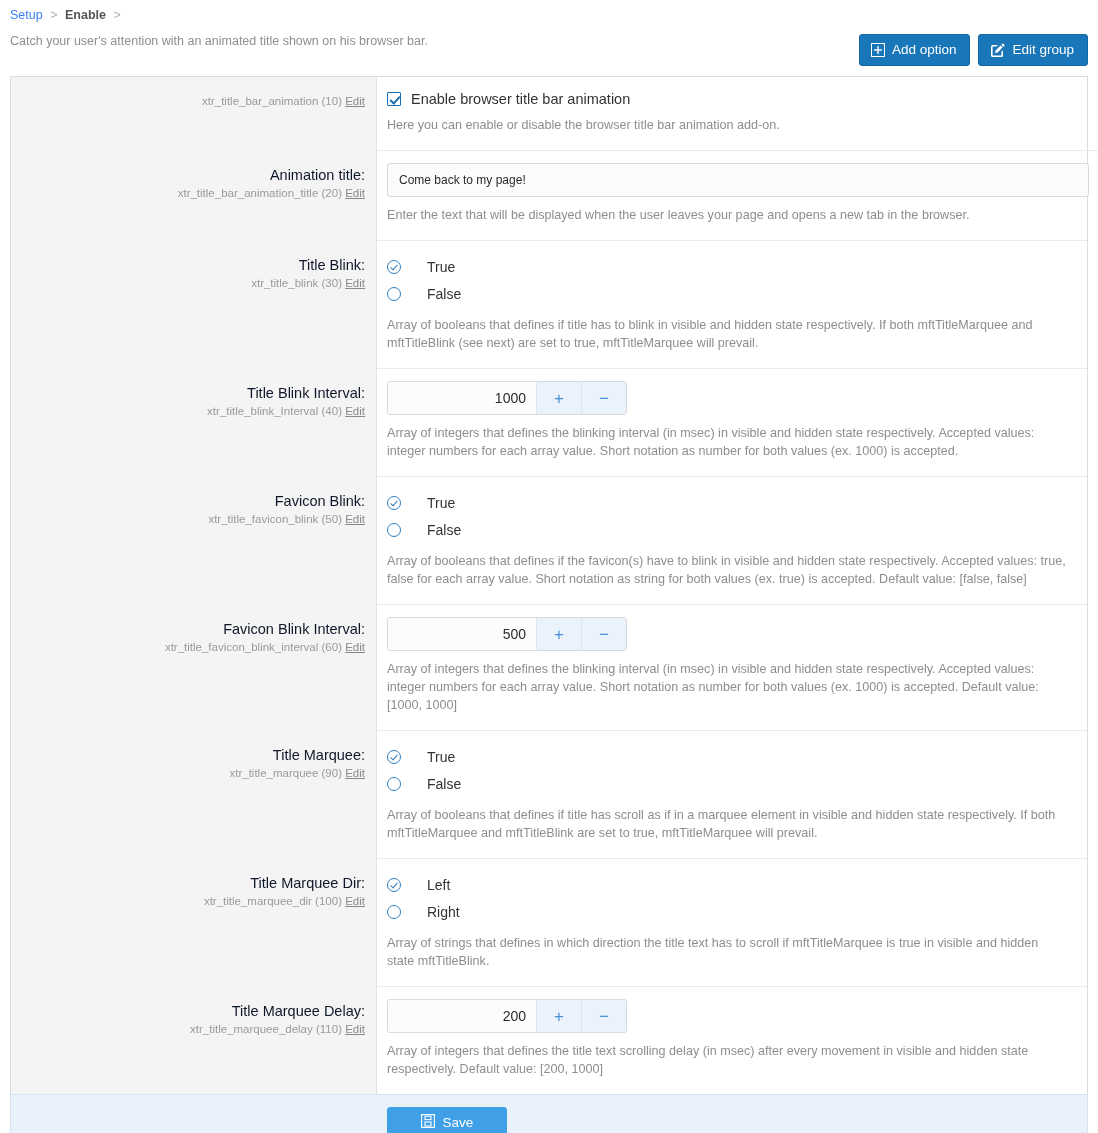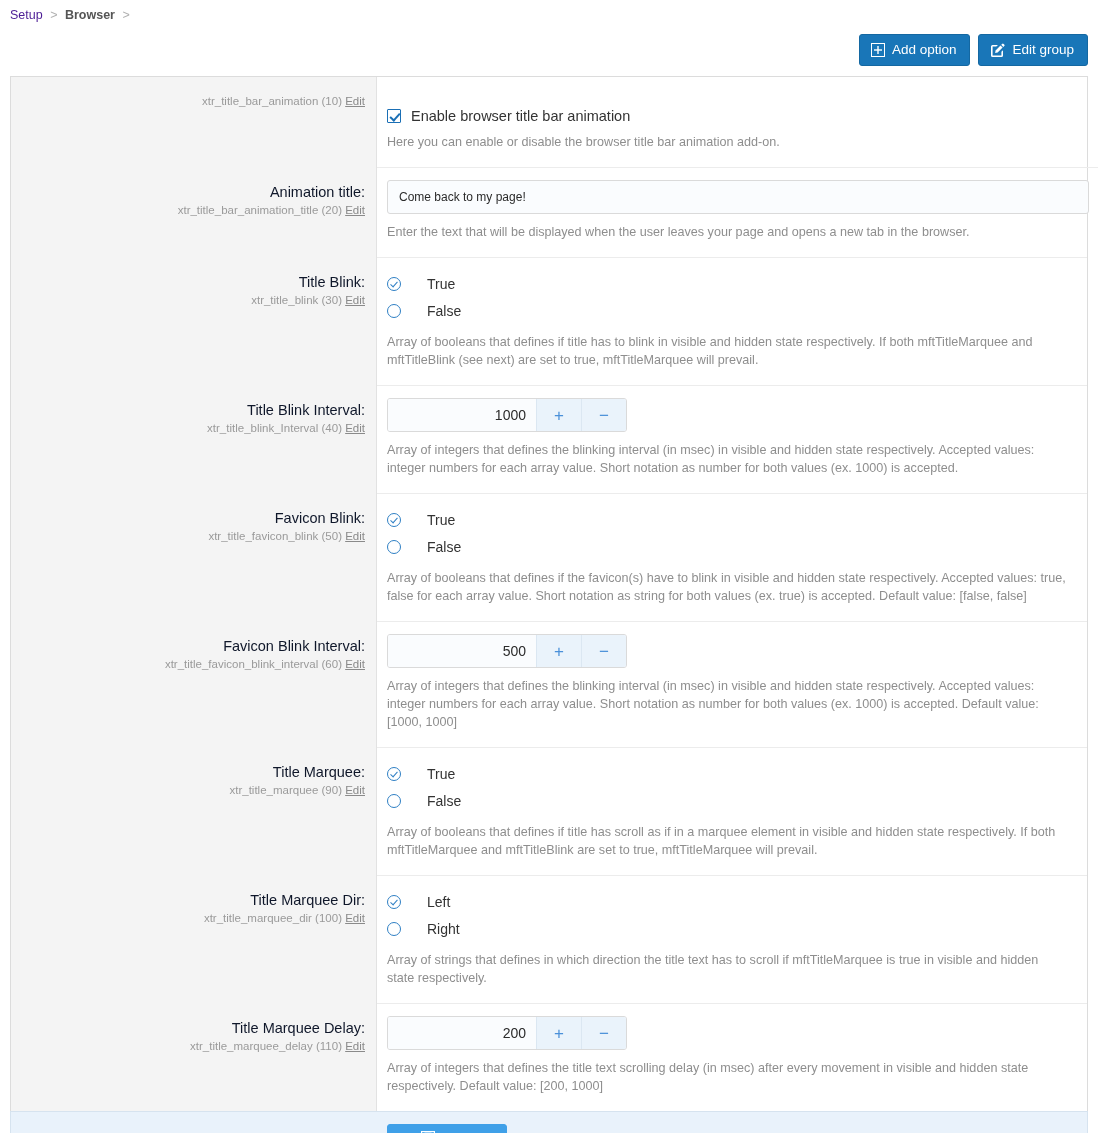--- a/index.html
+++ b/index.html
@@ -14,21 +14,21 @@
 
   
   .page-head { padding: 6px 10px 0 10px; }
 
   .breadcrumb {
     font-size: 12.5px;
     color: #8a8a8a;
     line-height: 18px;
     white-space: nowrap;
   }
-  .breadcrumb .crumb { color: #4c1d95; text-decoration: none; }
+  .breadcrumb .crumb { color: #3b82f6; text-decoration: none; }
   .breadcrumb .crumb.current { color: #555555; font-weight: bold; }
   .breadcrumb .sep { color: #b0b0b0; margin: 0 4px; }
 
   .title-row {
     display: flex;
     align-items: flex-start;
     justify-content: space-between;
     margin-top: 4px;
   }
   .page-title {
@@ -121,21 +121,21 @@
 
   .help {
     font-size: 12.6px;
     color: #8e8e8e;
     line-height: 18px;
     margin-top: 9px;
     max-width: 700px;
   }
 
   
-  .cb-line { display: flex; align-items: center; gap: 10px; padding-top: 2px; margin-top: 17px; }
+  .cb-line { display: flex; align-items: center; gap: 10px; padding-top: 2px; }
   .cb-box {
     width: 14px; height: 14px;
     border: 1px solid #1a6fb5;
     background: #ffffff;
     border-radius: 1px;
     position: relative;
     flex: 0 0 14px;
     cursor: pointer;
   }
   .cb-box::after {
@@ -253,26 +253,27 @@
   }
 </style>
 </head>
 <body>
 
 <div class="page-head">
 
   <div class="breadcrumb">
     <span class="crumb">Setup</span>
     <span class="sep">&gt;</span>
-    <span class="crumb current">Browser</span>
+    <span class="crumb current">Enable</span>
     <span class="sep">&gt;</span>
   </div>
 
   <div class="title-row">
     <div>
+      <div class="page-sub">Catch your user's attention with an animated title shown on his browser bar.</div>
     </div>
 
     <div class="head-actions">
       <button class="btn-primary">
         <span>
           <svg width="14" height="14" viewBox="0 0 14 14">
             <rect x="0.5" y="0.5" width="13" height="13" fill="none" stroke="#ffffff" stroke-width="1"></rect>
             <rect x="6.3" y="3" width="1.4" height="8" fill="#ffffff"></rect>
             <rect x="3" y="6.3" width="8" height="1.4" fill="#ffffff"></rect>
           </svg>
@@ -395,21 +396,21 @@
         </div>
         <div class="field-col">
           <div class="radio-line">
             <span class="radio-mark checked"></span>
             <span class="radio-label">Left</span>
           </div>
           <div class="radio-line">
             <span class="radio-mark"></span>
             <span class="radio-label">Right</span>
           </div>
-          <div class="help">Array of strings that defines in which direction the title text has to scroll if mftTitleMarquee is true in visible and hidden state respectively.</div>
+          <div class="help">Array of strings that defines in which direction the title text has to scroll if mftTitleMarquee is true in visible and hidden state mftTitleBlink.</div>
         </div>
       </div>
       <div class="row">
         <div class="label-col">
           <div class="label-title">Title Marquee Delay:</div>
           <div class="label-key"><span>xtr_title_marquee_delay (110)</span> <span class="edit-link">Edit</span></div>
         </div>
         <div class="field-col"><div class="stepper">
             <input type="text" value="200" style="">
             <div class="step-btn">+</div>

